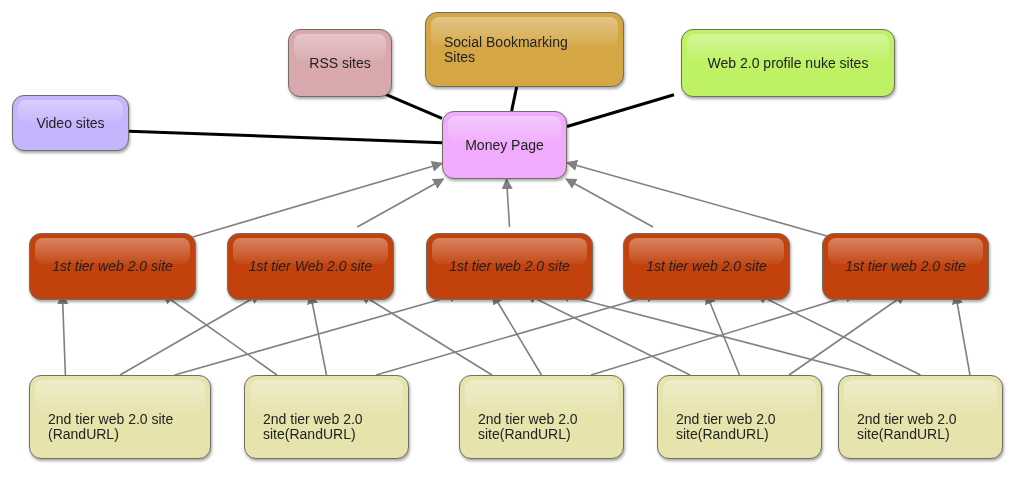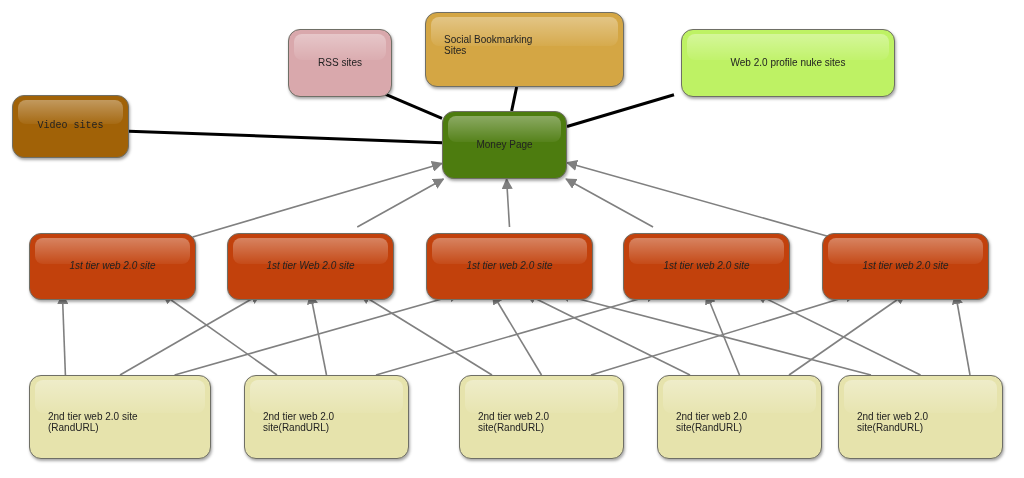--- a/index.html
+++ b/index.html
@@ -4,37 +4,37 @@
 <style>
   html, body { margin: 0; padding: 0; background: #ffffff; }
   body { width: 1024px; height: 478px; position: relative; overflow: hidden;
          font-family: "Liberation Sans", sans-serif; }
   #edges { position: absolute; left: 0; top: 0; width: 1024px; height: 478px; }
   .node {
     position: absolute; box-sizing: border-box;
     border: 1.5px solid #6f6f66; border-radius: 12px;
     box-shadow: 1px 2px 3px rgba(0,0,0,0.35);
     display: flex; align-items: center;
-    font-size: 10px; color: #222; line-height: 1.05;
+    font-size: 14px; color: #222; line-height: 1.05;
     overflow: hidden;
   }
   .node::before {
     content: ""; position: absolute; left: 5px; right: 5px; top: 4px; height: 40%;
     border-radius: 8px; background: linear-gradient(rgba(255,255,255,0.35), rgba(255,255,255,0.05));
     pointer-events: none;
   }
   .node span { position: relative; white-space: pre-line; }
   .center { justify-content: center; text-align: center; }
   .left { justify-content: flex-start; padding-left: 18px; }
 
-  .video   { left: 12px;  top: 95px;  width: 117px; height: 63px; background: #a16207; font-family: Liberation Mono, monospace; }
+  .video   { left: 12px;  top: 95px;  width: 117px; height: 56px; background: #c4b5fd; }
   .rss     { left: 260px; top: 29px;  width: 104px; height: 68px; background: #d9a8ac; margin-left: 28px; }
   .social  { left: 425px; top: 12px;  width: 199px; height: 75px; background: #d4a644; align-items: flex-start; padding-top: 22px; }
   .web20   { left: 681px; top: 29px;  width: 214px; height: 68px; background: #bef264; }
-  .money   { left: 442px; top: 111px; width: 125px; height: 68px; background: #4d7c0f; }
+  .money   { left: 442px; top: 111px; width: 125px; height: 68px; background: #f0abfc; }
 
   .t1 { top: 233px; width: 167px; height: 67px; background: #c2410c; font-style: italic; }
   .t2 { top: 375px; height: 84px; background: #e6e3ac; align-items: flex-start; padding-top: 36px; }
 </style>
 </head>
 <body>
 
 <svg id="edges" xmlns="http://www.w3.org/2000/svg">
   <defs>
     <marker id="arrow" viewBox="0 0 10 10" refX="9" refY="5" markerWidth="7" markerHeight="7" orient="auto-start-reverse">

